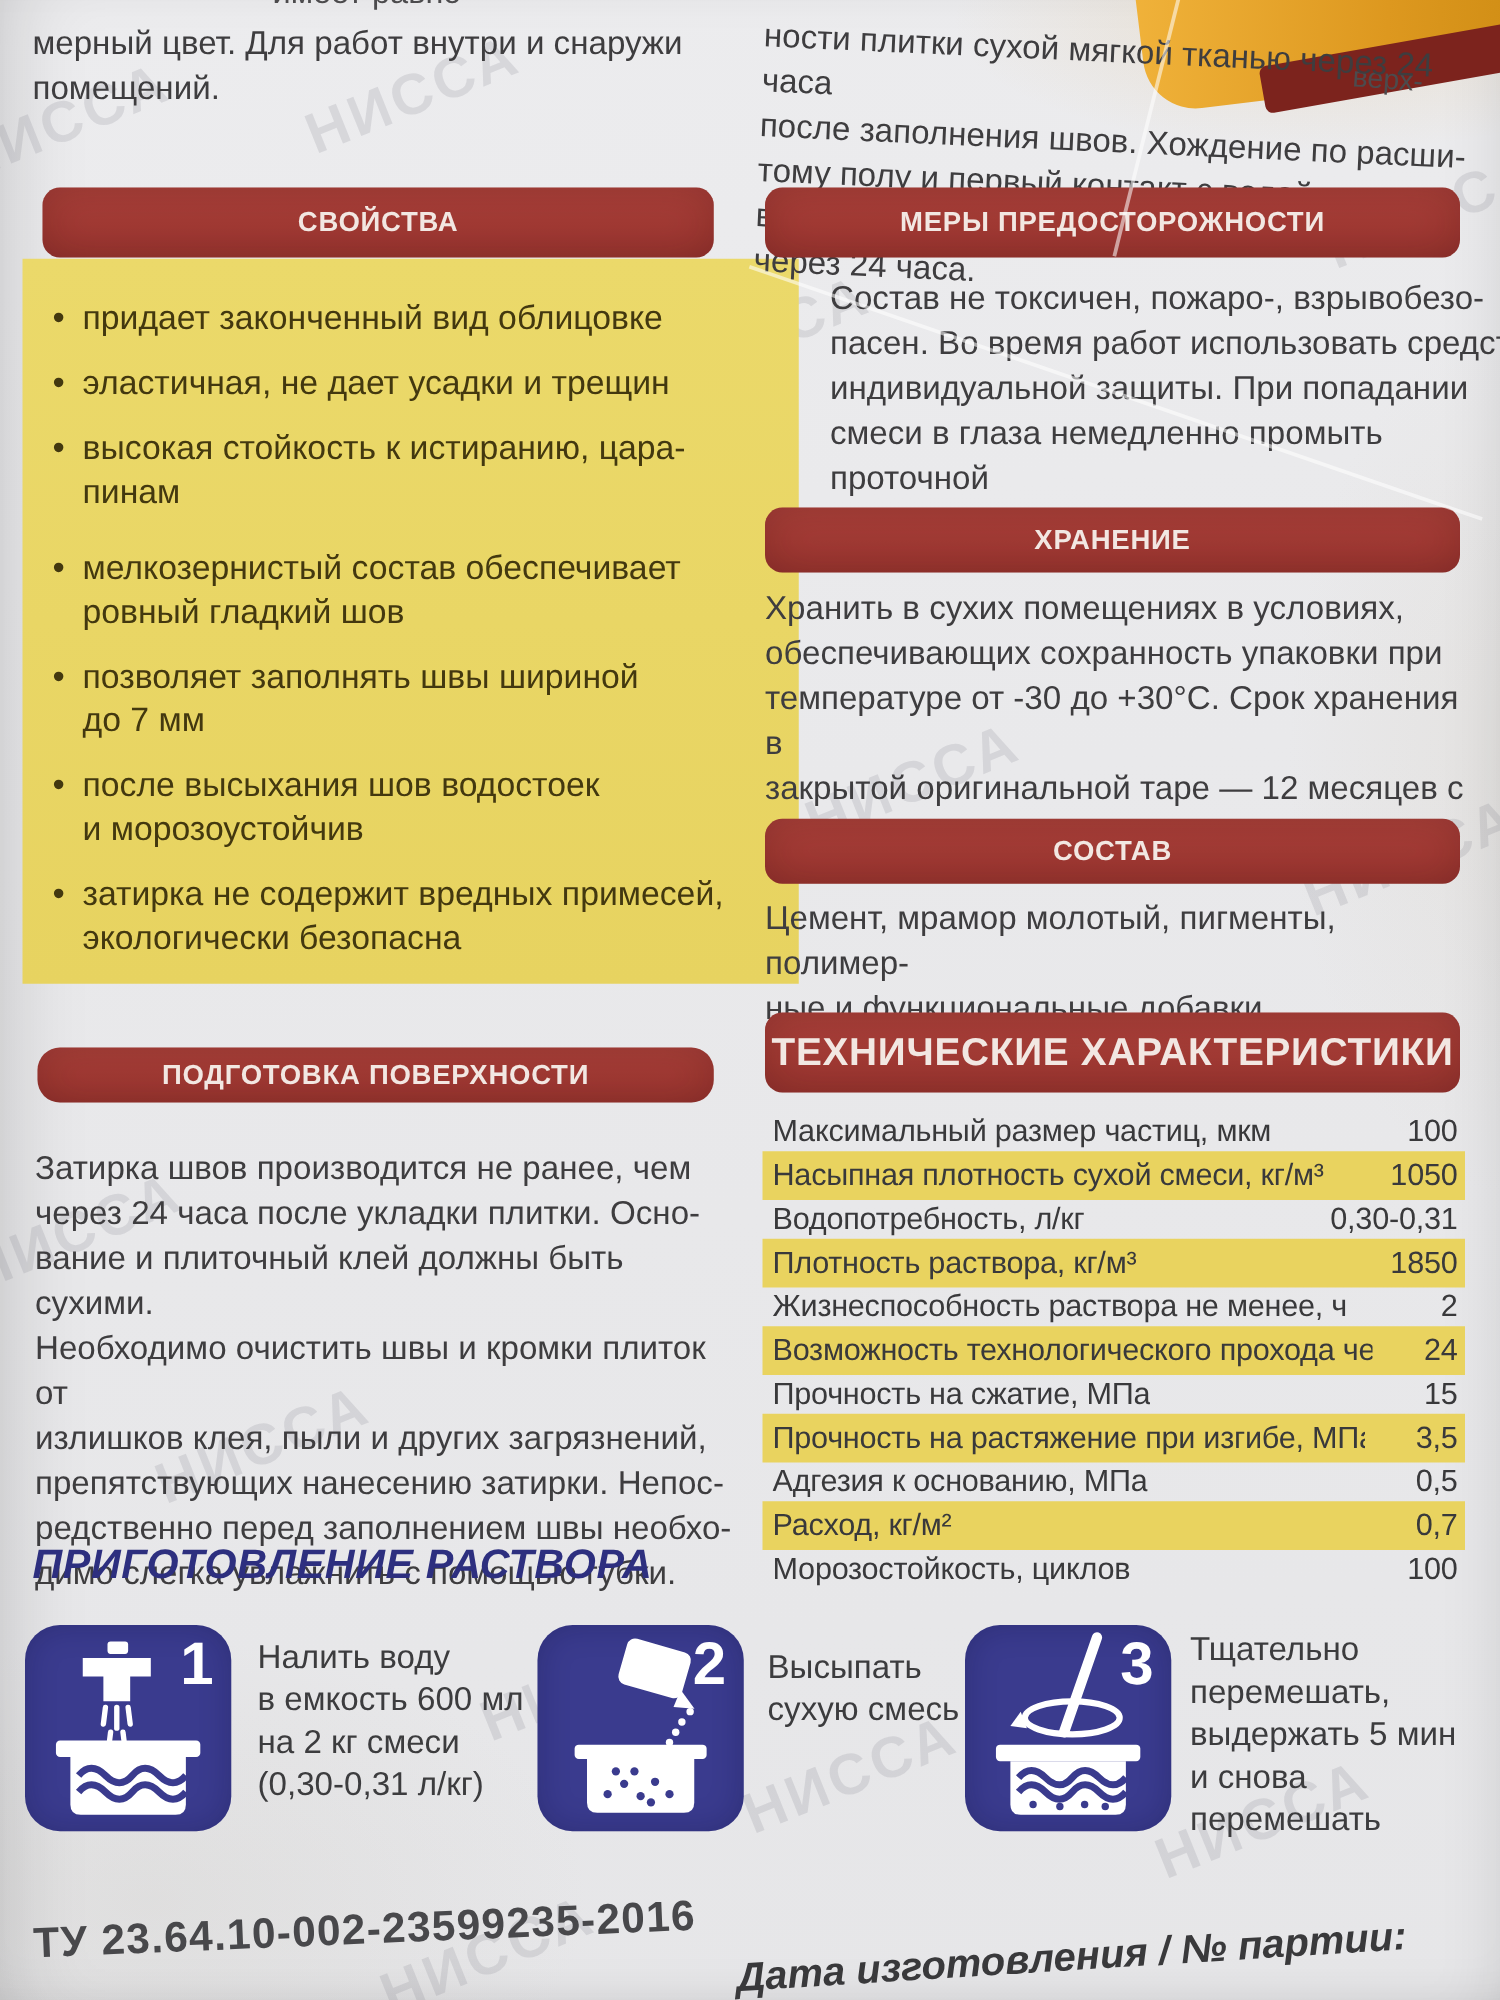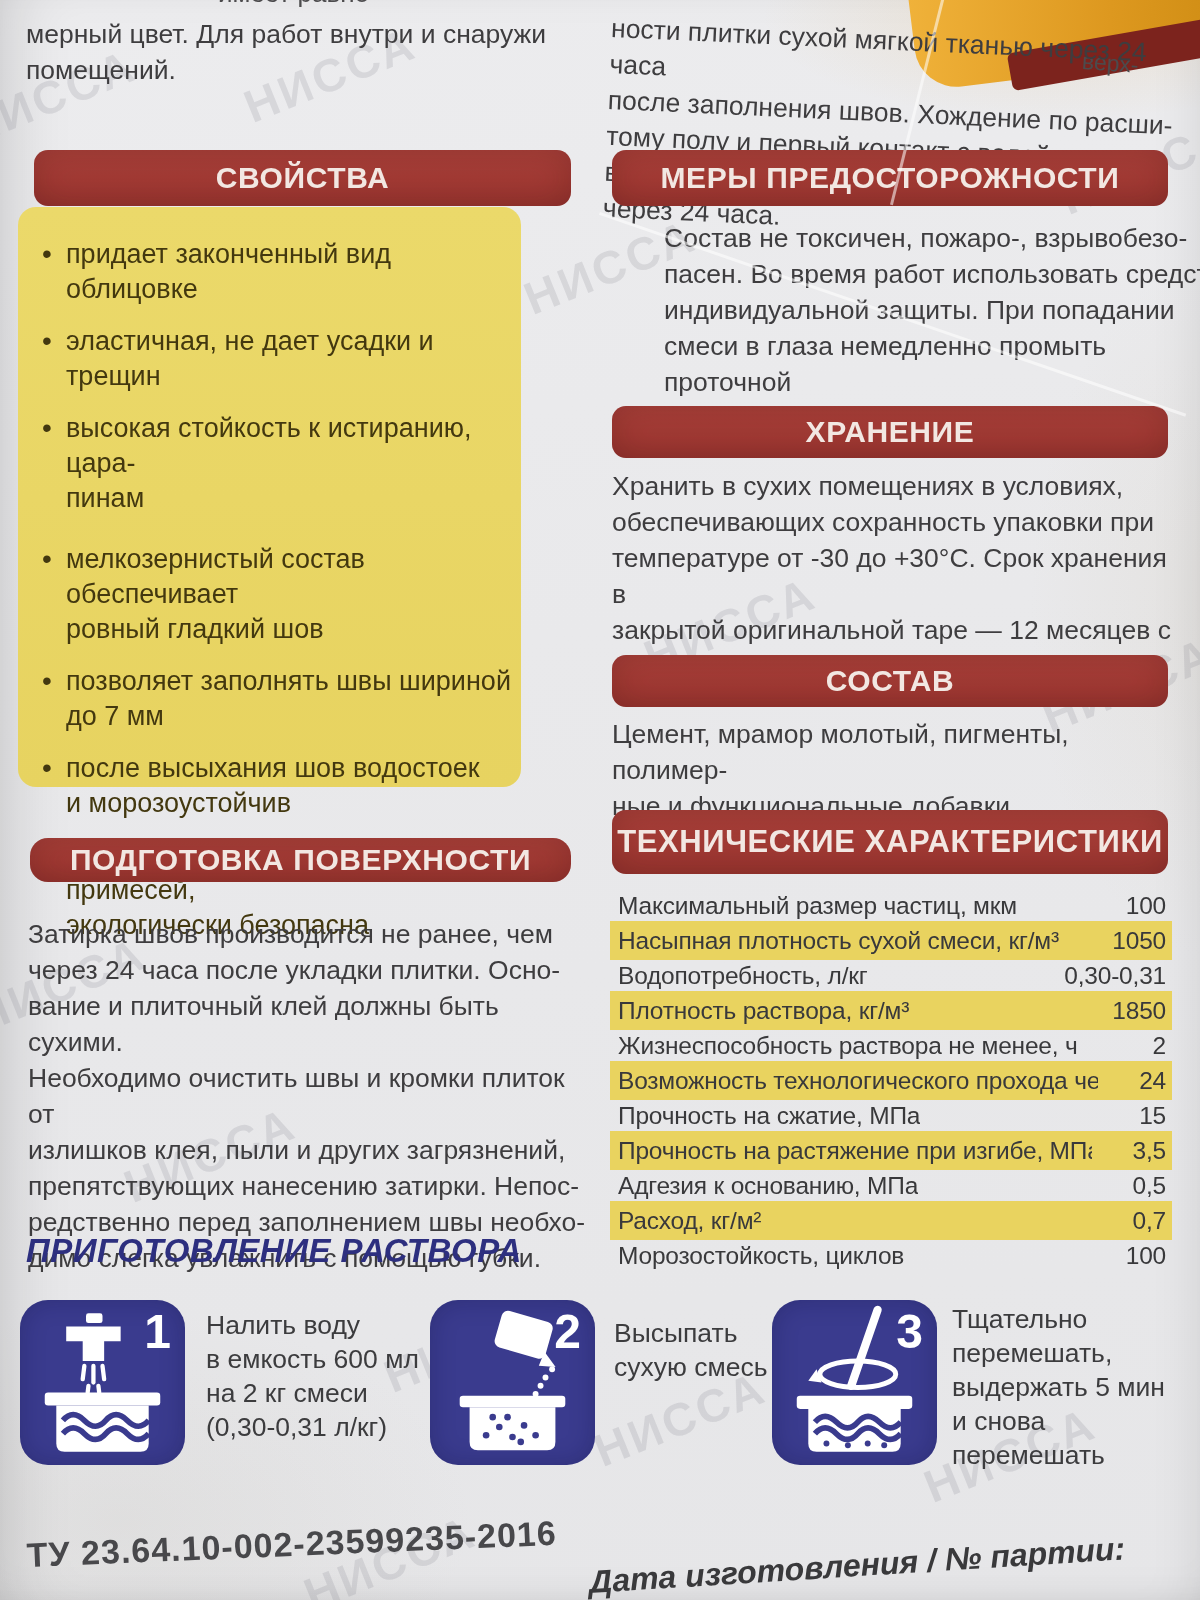--- a/index.html
+++ b/index.html
@@ -12,27 +12,27 @@
       radial-gradient(ellipse 500px 300px at 10% 95%, rgba(200,198,192,0.25), transparent 70%),
       linear-gradient(175deg,#ececee 0%,#e9e9eb 40%,#e6e6e8 100%);
   }
   .page::after{content:"";position:absolute;inset:0;pointer-events:none;
     box-shadow: inset 45px 0 70px -45px rgba(0,0,0,0.18), inset -35px 0 60px -45px rgba(0,0,0,0.14), inset 0 -30px 50px -40px rgba(0,0,0,0.10);}
   .wm{position:absolute;font-weight:bold;color:rgba(104,104,112,0.15);
     transform:rotate(-22deg);letter-spacing:3px;font-size:46px;z-index:1;}
   .hdr{
     position:absolute;display:flex;align-items:center;justify-content:center;
     background:linear-gradient(180deg,#aa413b 0%,#a23a34 55%,#983530 100%);
-    border-radius:14px;color:#f2e7e2;font-weight:bold;font-size:30px;letter-spacing:0.6px;
+    border-radius:14px;color:#f2e7e2;font-weight:bold;font-size:22px;letter-spacing:0.6px;
     box-shadow:inset 0 0 35px rgba(60,10,8,0.25);z-index:3;text-align:center;
   }
   .txt{position:absolute;color:#3e3d3f;font-size:26.5px;line-height:36px;white-space:pre-line;z-index:3;}
   .frag{position:absolute;color:#4c4b4d;font-size:26px;z-index:3;}
-  .props-box{position:absolute;left:18px;top:207px;width:503px;height:580px;
-    background:linear-gradient(180deg,#ebd96a,#e7d360);border-radius:18px;z-index:2;}
+  .props-box{position:absolute;left:18px;top:207px;width:621px;height:580px;
+    background:linear-gradient(180deg,#ebd96a,#e7d360);border-radius:0;z-index:2;}
   .props-list{list-style:none;margin:0;padding:30px 10px 0 18px;}
   .props-list li{
     position:relative;padding-left:30px;margin-bottom:17px;
     color:#43380f;font-size:27px;line-height:35px;white-space:pre-line;font-weight:500;}
   .props-list li::before{content:"•";position:absolute;left:6px;top:-1px;color:#43380f;font-size:28px;}
   .mix-title{position:absolute;color:#2d2f7f;font-weight:bold;font-size:33px;letter-spacing:0.5px;z-index:3;}
   .spec-table{position:absolute;left:612px;top:888px;width:558px;z-index:3;}
   .spec-row{display:flex;justify-content:space-between;align-items:center;height:35px;padding:0 4px 0 6px;
     font-size:24.5px;color:#39393b;letter-spacing:-0.2px;gap:33px;}
   .spec-row.hl{background:#e9d35f;box-shadow:0 0 0 2px #e9d35f;}

